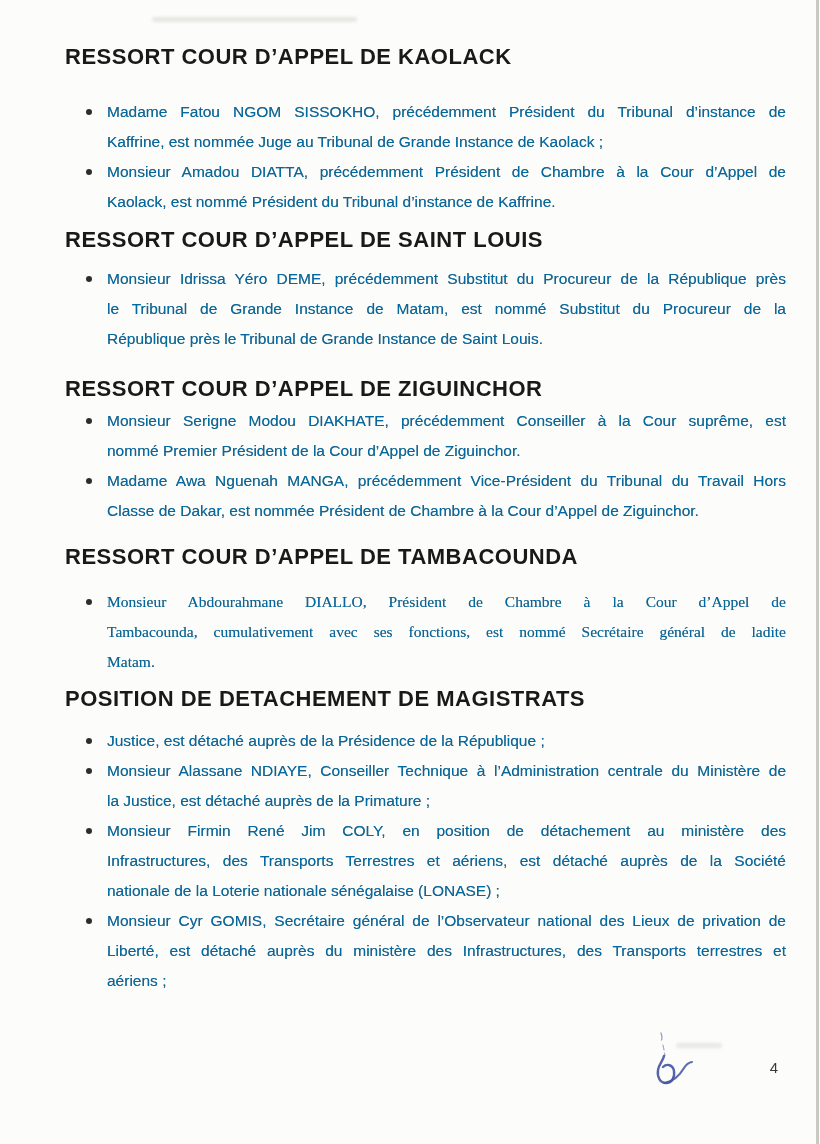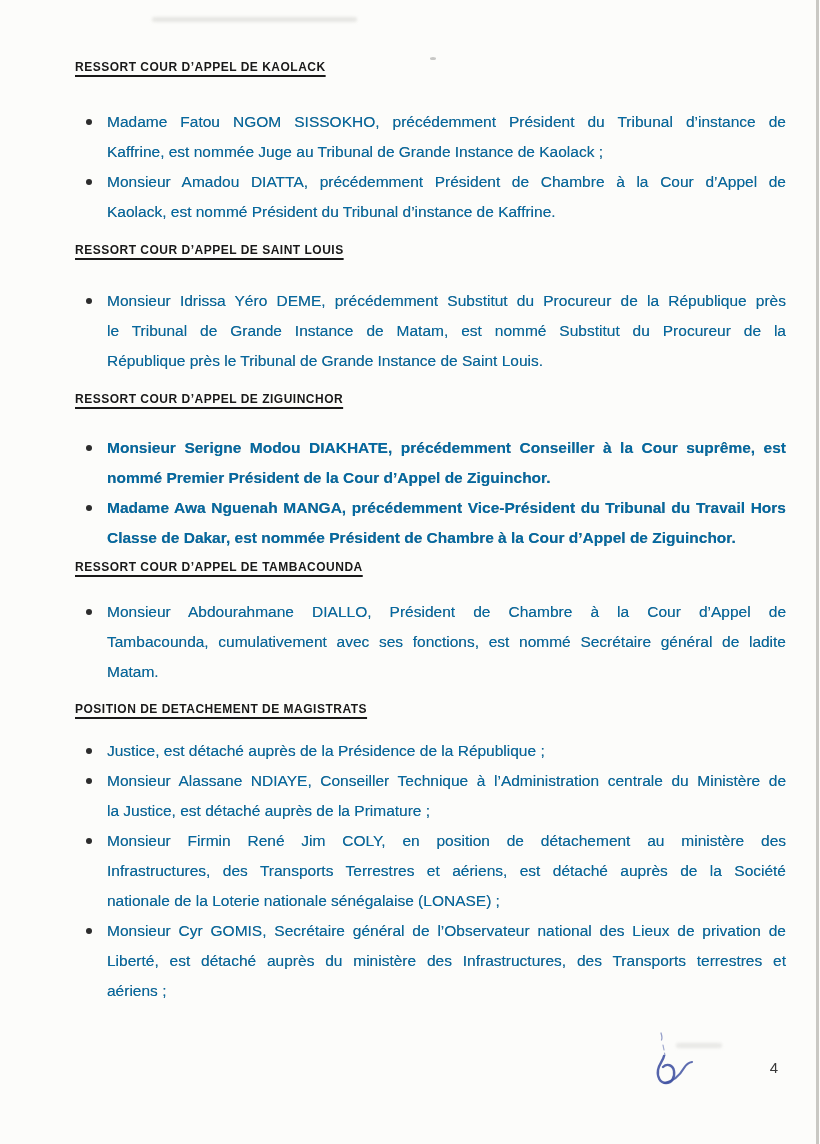--- a/index.html
+++ b/index.html
@@ -29,32 +29,31 @@
   }
   .smudge-sig {
     position: absolute; left: 676px; top: 1043px; width: 46px; height: 5px;
     background: rgba(185,185,182,.3); filter: blur(1.5px); border-radius: 3px;
   }
   
   .section { position: absolute; left: 61px; width: 725px; }
   #s1 { top: 43px; }  #s2 { top: 226px; }  #s3 { top: 375px; }
   #s4 { top: 543px; } #s5 { top: 685px; }
   .sec-heading {
-    margin: 14px; line-height: 20px;
-    font-size: 12px; font-weight: bold; letter-spacing: 0.5px;
+    margin: 4px; line-height: 20px;
+    font-size: 22px; font-weight: bold; letter-spacing: 0.5px;
     color: #191919;
-    text-decoration: underline;
     text-decoration-thickness: 1.8px;
     text-underline-offset: 4px;
   }
   ul.items { list-style: none; margin: 0; padding: 0; }
   #s1 ul.items { margin-top: 30px; }
-  #s2 ul.items { margin-top: 26px; }
-  #s3 ul.items { margin-top: 24px; font-weight: bold; }
-  #s4 ul.items { margin-top: 20px; }
+  #s2 ul.items { margin-top: 14px; }
+  #s3 ul.items { margin-top: 7px; }
+  #s4 ul.items { margin-top: 20px; font-family: Liberation Serif, serif; }
   #s5 ul.items { margin-top: 17px; }
   li.item { position: relative; padding-left: 46px; margin: 0; }
   li.item .bullet {
     position: absolute; left: 25px; top: 12px;
     width: 6px; height: 6px; border-radius: 50%;
     background: #2d2d2d;
   }
   .line {
     height: 30px; line-height: 30px; overflow: hidden;
     font-size: 15.5px; color: #0369a1;

